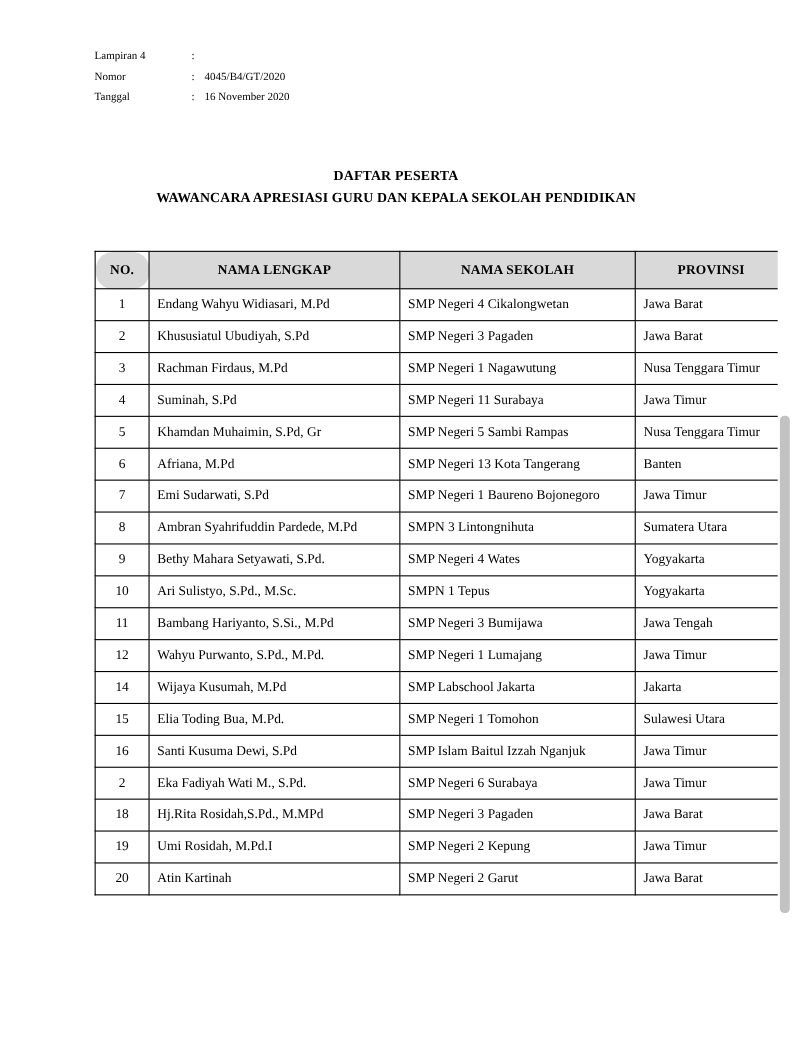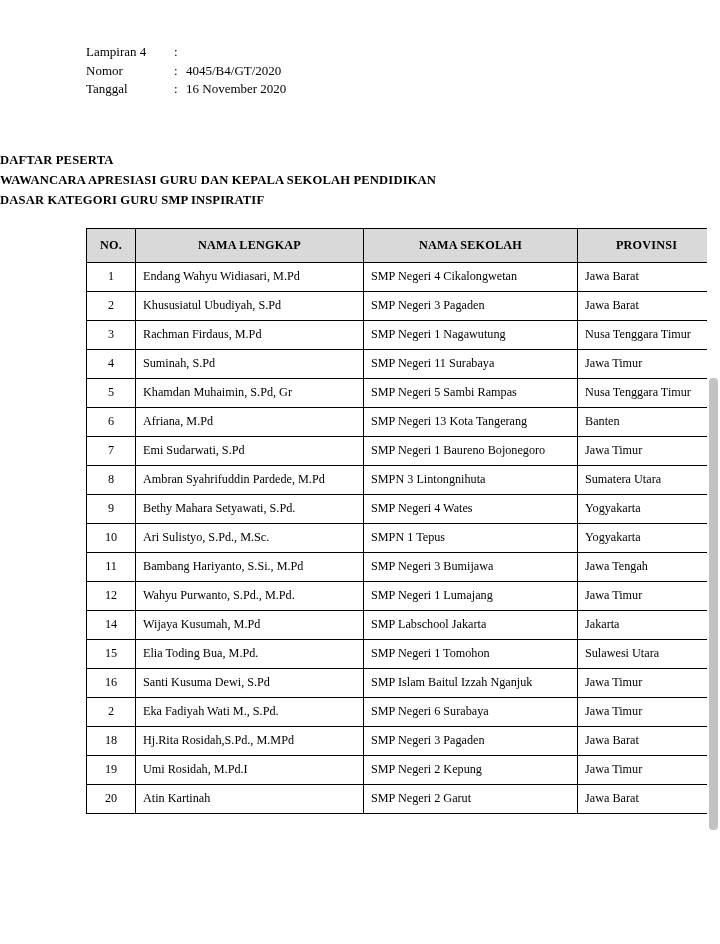--- a/index.html
+++ b/index.html
@@ -23,21 +23,21 @@
     width: 720px;
     height: 944px;
     background: #ffffff;
   }
 
   
   .letterhead {
     position: absolute;
     left: 86px;
     top: 43px;
-    font-size: 13px;
+    font-size: 10px;
     line-height: 18.5px;
   }
   .lh-row {
     display: flex;
     white-space: nowrap;
   }
   .lh-label {
     width: 88px;
     flex: 0 0 88px;
   }
@@ -48,20 +48,21 @@
   .lh-value {
     flex: 1 1 auto;
   }
 
   
   .title-block {
     position: absolute;
     left: 0;
     top: 150px;
     width: 720px;
+    text-align: center;
     font-weight: bold;
     font-size: 12.6px;
     line-height: 20px;
     letter-spacing: 0.15px;
   }
   .title-line { display: block; }
 
   
   .table-wrap {
     position: absolute;
@@ -87,21 +88,21 @@
     text-align: center;
     height: 29px;
     padding: 2px 4px;
     letter-spacing: 0.2px;
   }
   table.peserta tbody td {
     padding: 5px 7px;
     height: 18px;
   }
   td.col-no, th.col-no { text-align: center; }
-  .col-no  { width: 40px; }
+  .col-no  { width: 40px; border-radius: 16px; }
   .col-nama { width: 219px; }
   .col-sekolah { width: 205px; }
   .col-prov { width: 129px; margin-top: 37px; }
 
   td.col-no { padding-left: 2px; padding-right: 2px; }
 
   
   .scrollbar-track {
     position: absolute;
     right: 0px;
@@ -138,21 +139,20 @@
     <div class="lh-row">
       <span class="lh-label">Tanggal</span>
       <span class="lh-sep">:</span>
       <span class="lh-value">16 November 2020</span>
     </div>
   </div>
 
   <div class="title-block">
     <span class="title-line">DAFTAR PESERTA</span>
     <span class="title-line">WAWANCARA APRESIASI GURU DAN KEPALA SEKOLAH PENDIDIKAN</span>
-    <span class="title-line">DASAR KATEGORI GURU SMP INSPIRATIF</span>
   </div>
 
   <div class="table-wrap">
     <table class="peserta">
       <thead>
         <tr>
           <th class="col-no">NO.</th>
           <th class="col-nama">NAMA LENGKAP</th>
           <th class="col-sekolah">NAMA SEKOLAH</th>
           <th class="col-prov">PROVINSI</th>

